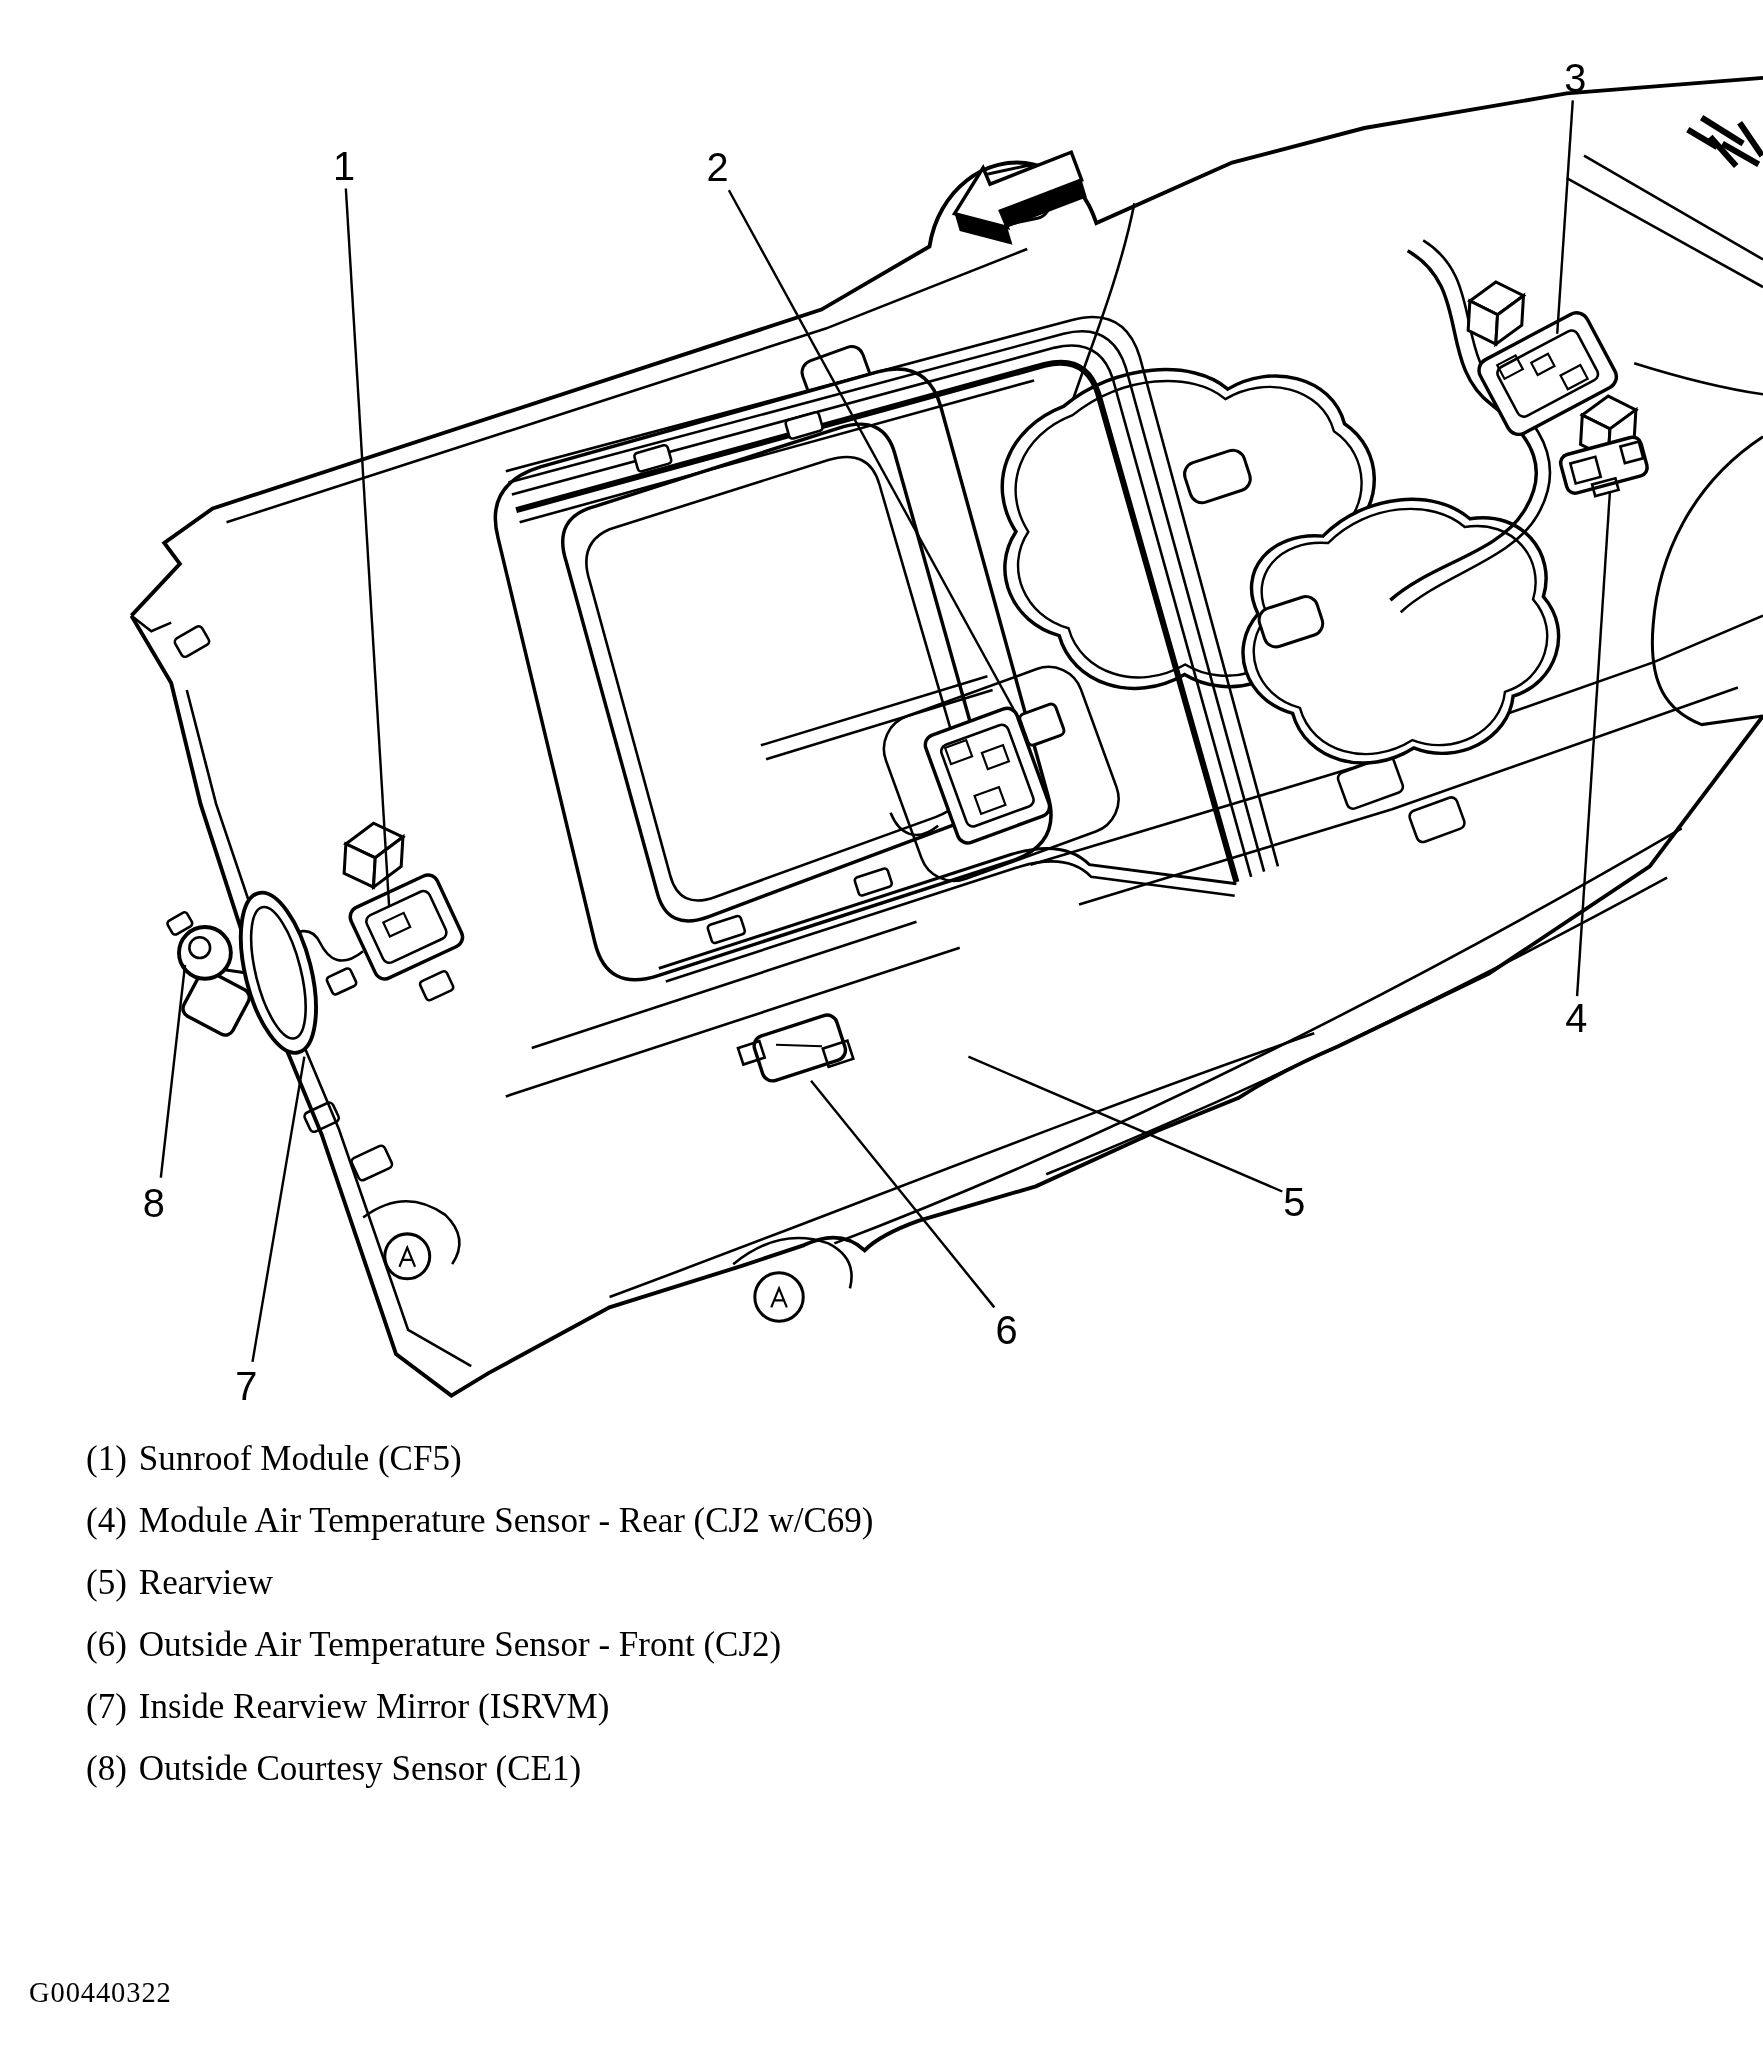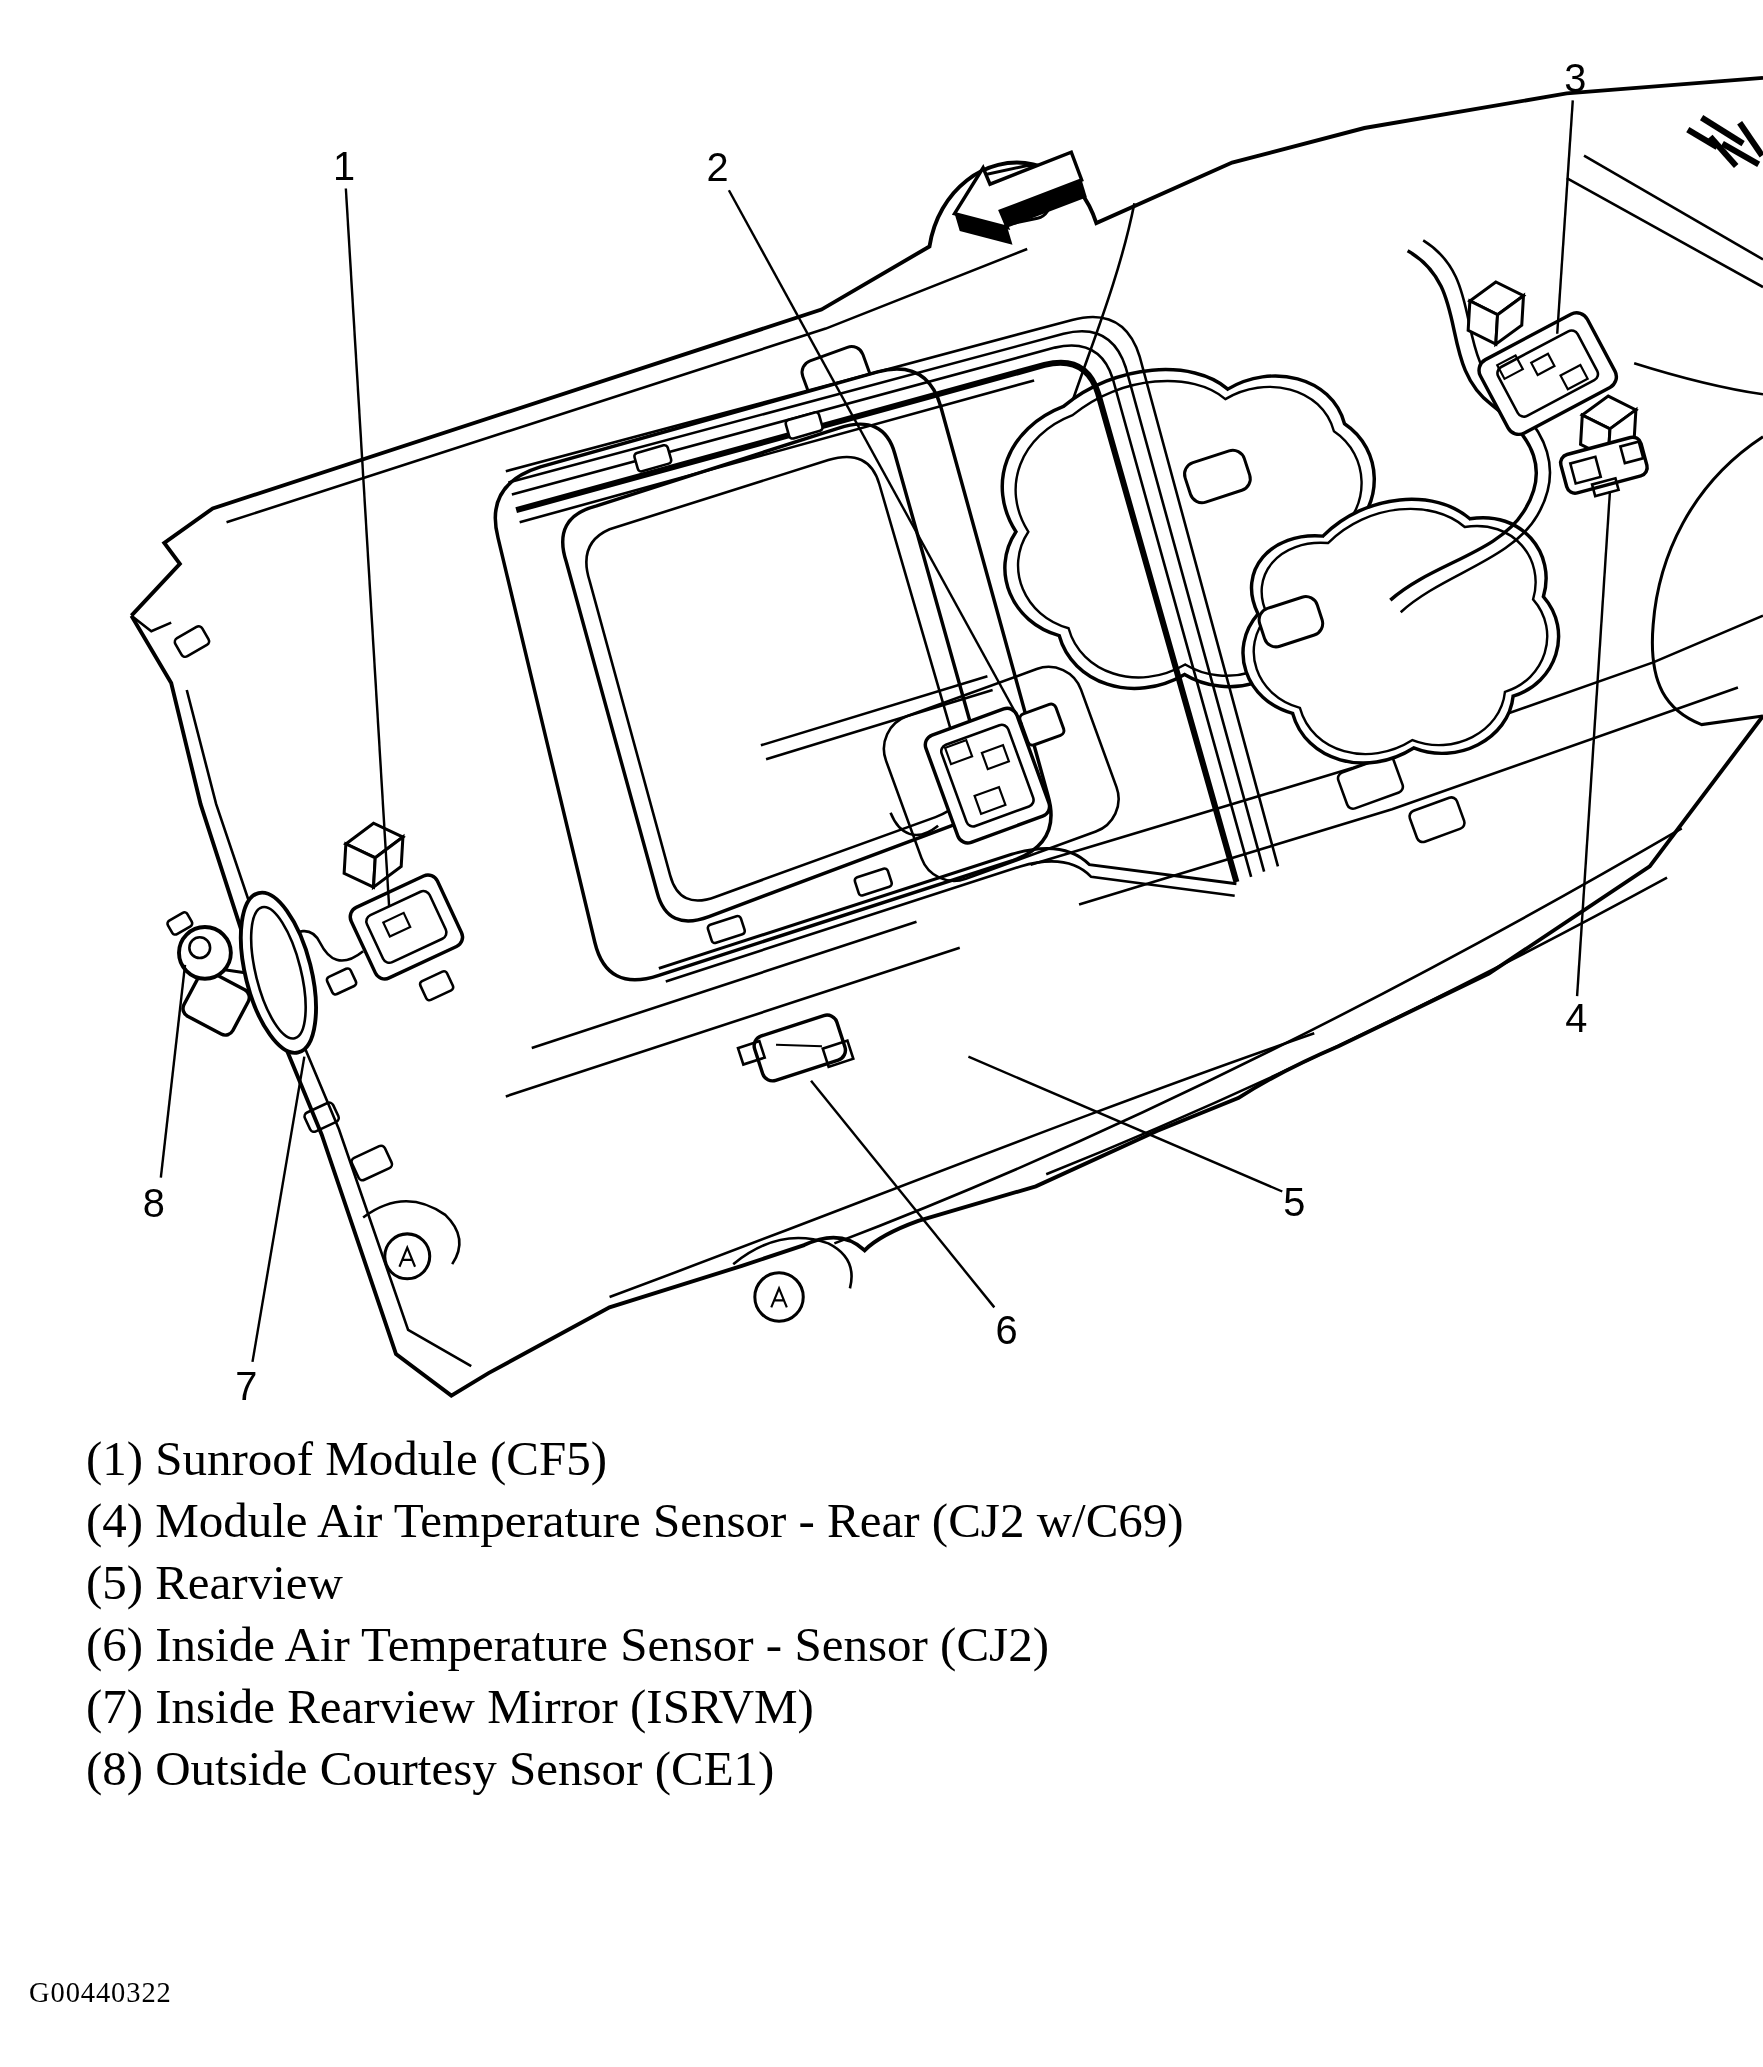--- a/index.html
+++ b/index.html
@@ -1,20 +1,20 @@
 <!DOCTYPE html>
 <html style="font-size:14px"><head>
 <meta charset="utf-8">
 <style>
   html,body{margin:0;padding:0;background:#ffffff;}
   body{width:1763px;height:2068px;position:relative;font-family:"Liberation Serif",serif;color:#000;}
   #stage{position:absolute;left:0;top:0;width:1763px;height:2068px;background:#fff;overflow:hidden;}
   svg{position:absolute;left:0;top:0;display:block;}
   .legend{position:absolute;left:86px;top:1428px;width:1211px;}
-  .legend-row{height:62px;line-height:62px;font-size:49px;white-space:nowrap;letter-spacing:0px;}
+  .legend-row{height:62px;line-height:62px;font-size:35px;white-space:nowrap;letter-spacing:0px;}
   .legend-num{display:inline-block;margin-right:12px;}
   .figcode{position:absolute;left:29px;top:1977px;font-family:Liberation Serif, serif;font-size:28.5px;letter-spacing:0.9px;}
   .ln{stroke:#000;fill:none;}
   .wt{stroke:#000;fill:#fff;}
   .callout{font-family:"Liberation Sans",sans-serif;font-size:46px;fill:#000;}
 </style>
 </head>
 <body>
 
 <div id="stage">
@@ -213,21 +213,21 @@
     <text class="callout" x="1164" y="1554">6</text>
     <text class="callout" x="285" y="1619">7</text>
     <text class="callout" x="178" y="1408">8</text>
   </g>
 </svg>
 
   <div class="legend">
     <div class="legend-row"><span class="legend-num">(1)</span><span>Sunroof Module (CF5)</span></div>
     <div class="legend-row"><span class="legend-num">(4)</span><span>Module Air Temperature Sensor - Rear (CJ2 w/C69)</span></div>
     <div class="legend-row"><span class="legend-num">(5)</span><span>Rearview</span></div>
-    <div class="legend-row"><span class="legend-num">(6)</span><span>Inside Air Temperature Sensor - Sensor (CJ2)</span></div>
+    <div class="legend-row"><span class="legend-num">(6)</span><span>Outside Air Temperature Sensor - Front (CJ2)</span></div>
     <div class="legend-row"><span class="legend-num">(7)</span><span>Inside Rearview Mirror (ISRVM)</span></div>
     <div class="legend-row"><span class="legend-num">(8)</span><span>Outside Courtesy Sensor (CE1)</span></div>
   </div>
 
   <div class="figcode">G00440322</div>
 
 </div>
 
 
 </body></html>

